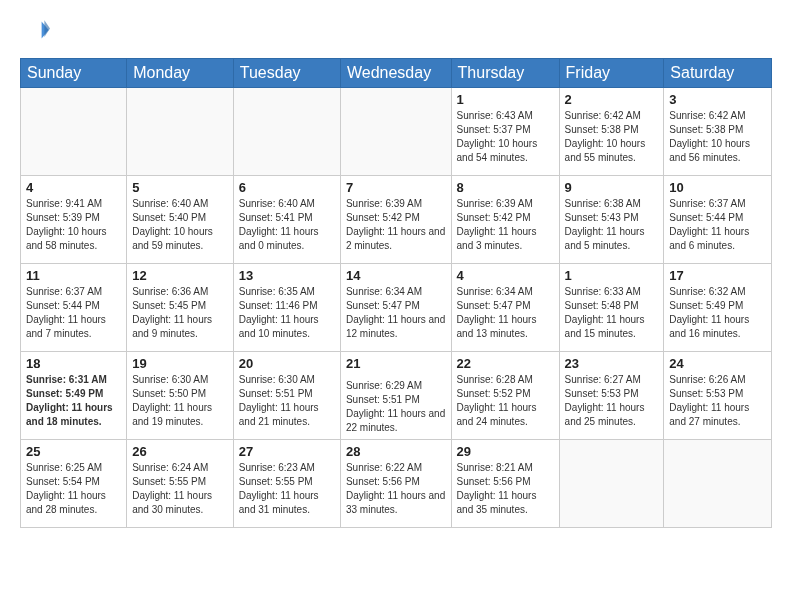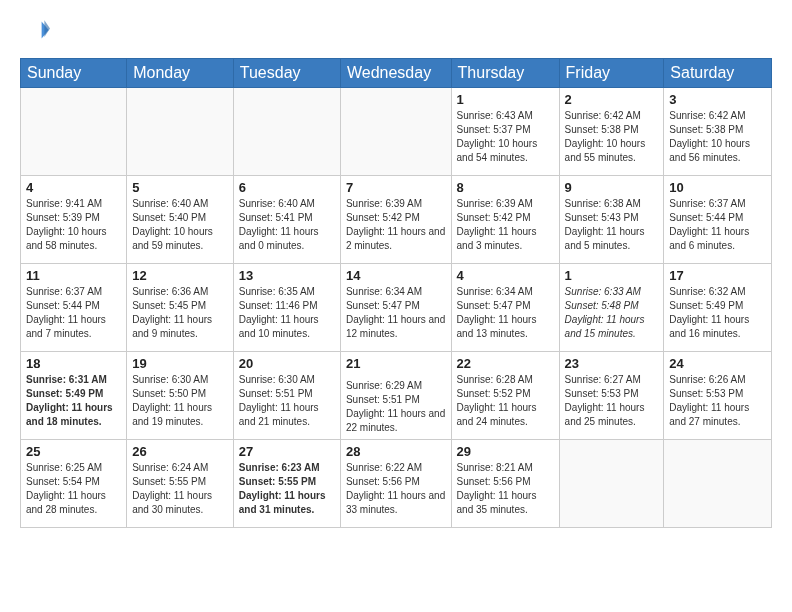--- a/index.html
+++ b/index.html
@@ -220,21 +220,21 @@
 Daylight: 11 hours and 12 minutes.</div>
           </td>
           <td>
             <div class="day-number">4</div>
             <div class="day-info" style="white-space: pre-line;">Sunrise: 6:34 AM
 Sunset: 5:47 PM
 Daylight: 11 hours and 13 minutes.</div>
           </td>
           <td>
             <div class="day-number">1</div>
-            <div class="day-info" style="white-space: pre-line; font-style: italic;">Sunrise: 6:33 AM
+            <div class="day-info" style="white-space: pre-line;">Sunrise: 6:33 AM
 Sunset: 5:48 PM
 Daylight: 11 hours and 15 minutes.</div>
           </td>
           <td>
             <div class="day-number">17</div>
             <div class="day-info" style="white-space: pre-line;">Sunrise: 6:32 AM
 Sunset: 5:49 PM
 Daylight: 11 hours and 16 minutes.</div>
           </td>
         </tr>
@@ -290,21 +290,21 @@
 Daylight: 11 hours and 28 minutes.</div>
           </td>
           <td>
             <div class="day-number">26</div>
             <div class="day-info" style="white-space: pre-line;">Sunrise: 6:24 AM
 Sunset: 5:55 PM
 Daylight: 11 hours and 30 minutes.</div>
           </td>
           <td>
             <div class="day-number">27</div>
-            <div class="day-info" style="white-space: pre-line; font-weight: bold;">Sunrise: 6:23 AM
+            <div class="day-info" style="white-space: pre-line;">Sunrise: 6:23 AM
 Sunset: 5:55 PM
 Daylight: 11 hours and 31 minutes.</div>
           </td>
           <td>
             <div class="day-number">28</div>
             <div class="day-info" style="white-space: pre-line;">Sunrise: 6:22 AM
 Sunset: 5:56 PM
 Daylight: 11 hours and 33 minutes.</div>
           </td>
           <td>

